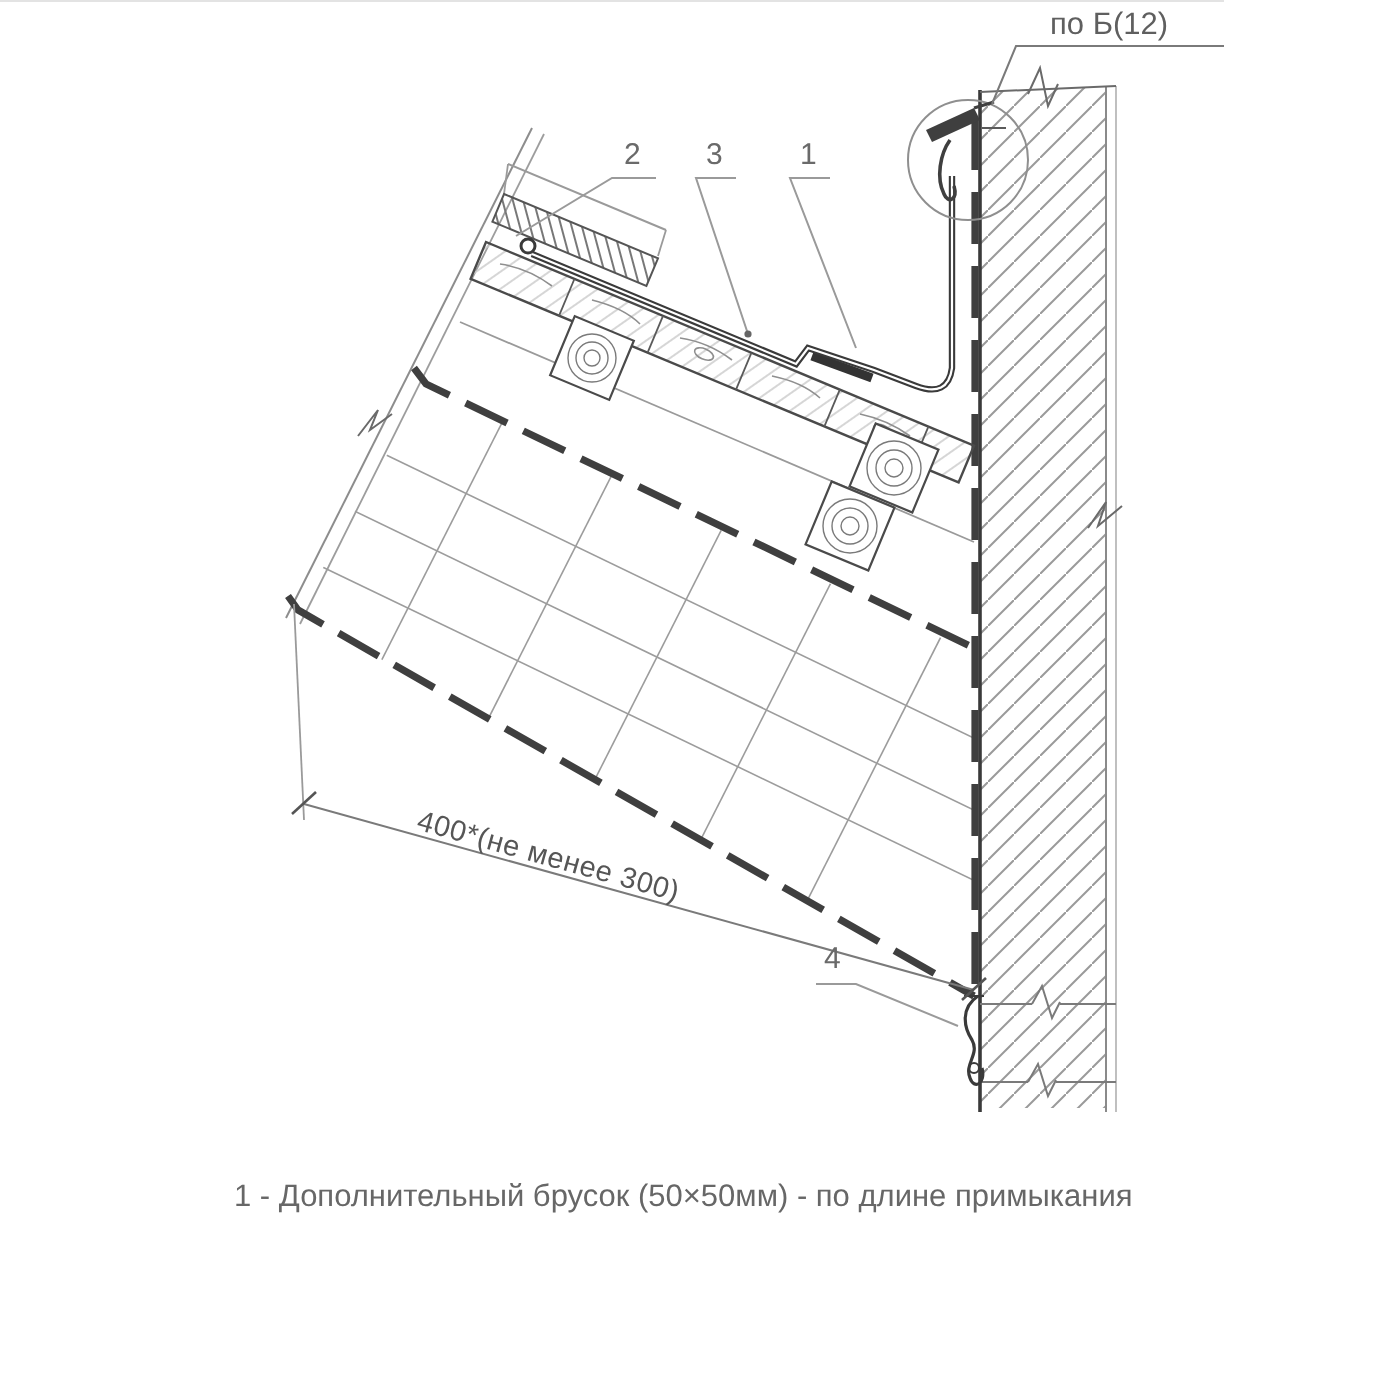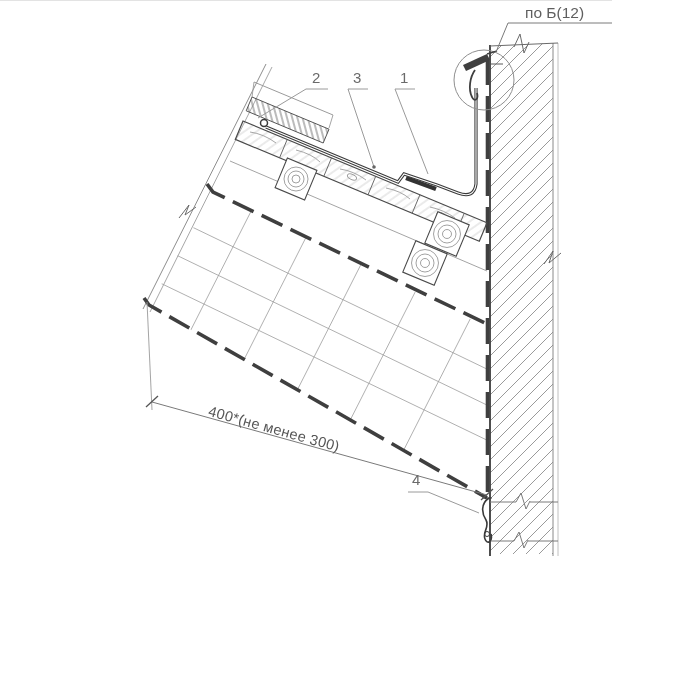--- a/index.html
+++ b/index.html
@@ -177,18 +177,19 @@
   <span class="ref-lbl" style="left:525px;top:4px;">по Б(12)</span>
 
   <span class="lbl" style="left:312px;top:69px;">2</span>
   <span class="lbl" style="left:353px;top:69px;">3</span>
   <span class="lbl" style="left:400px;top:69px;">1</span>
   <span class="lbl" style="left:412px;top:471px;">4</span>
 
   <span class="dim-lbl">400*(не менее 300)</span>
 
   <div class="legend">
+    <div class="legend-row">1 - Дополнительный брусок (50×50мм) - по длине примыкания</div>
     
     
     
   </div>
 
 </div>
 
 </body></html>

